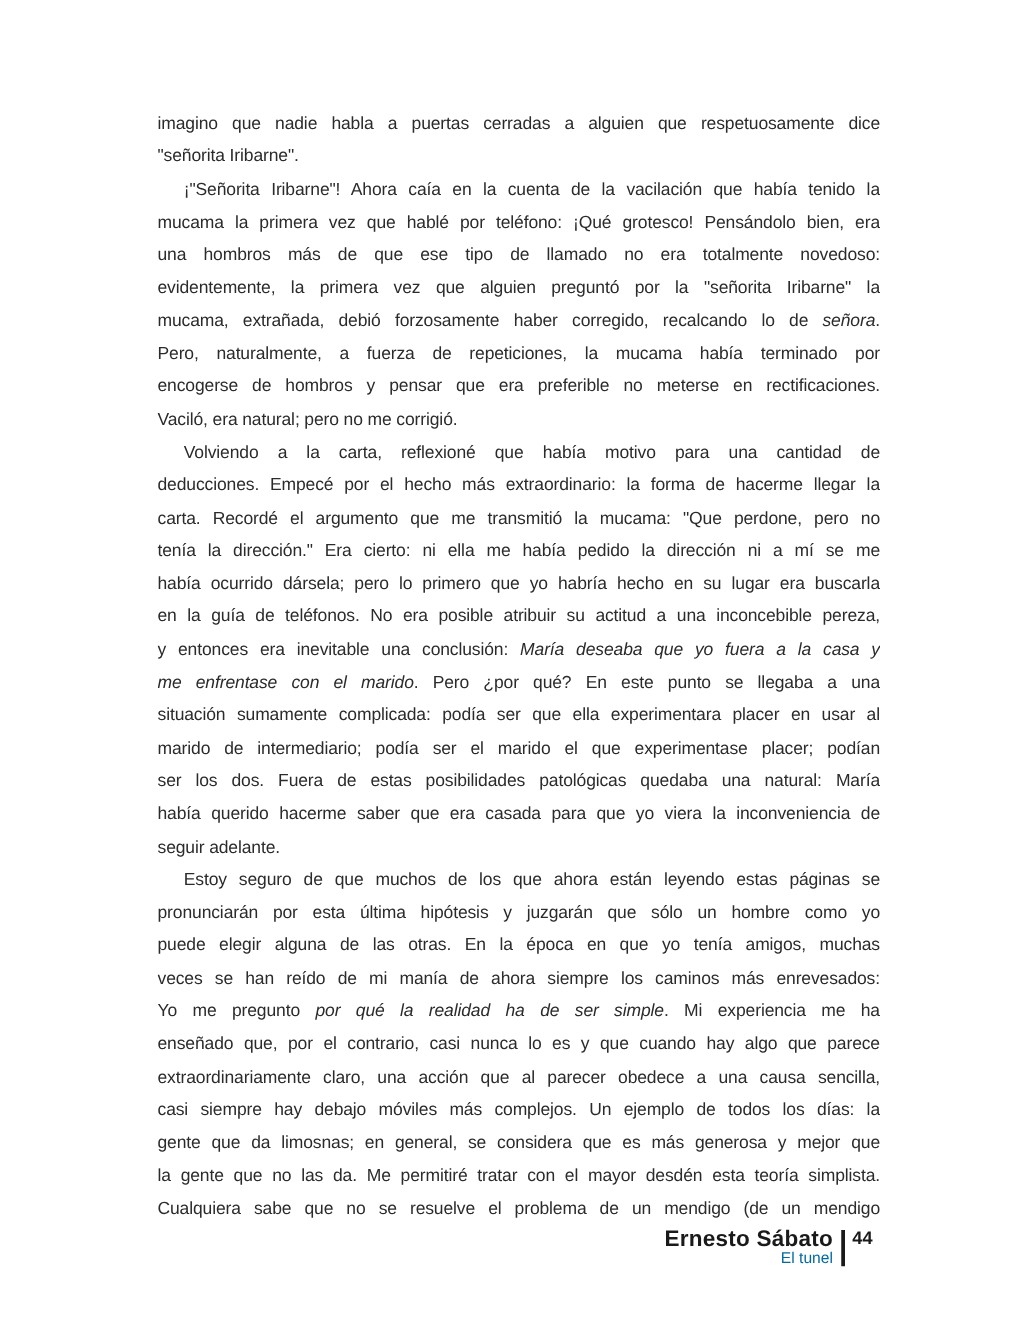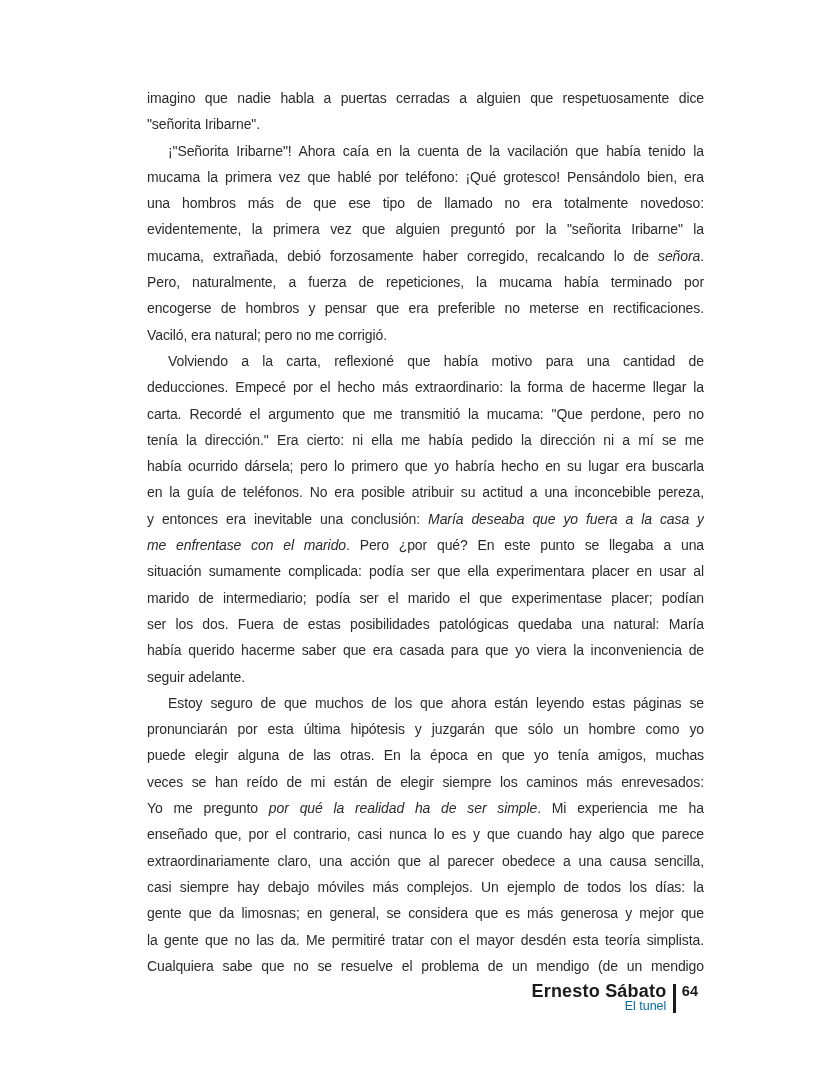--- a/index.html
+++ b/index.html
@@ -17,21 +17,21 @@
   }
   .page-text {
     position: absolute;
     left: 126px;
     top: 85px;
     width: 578px;
     font-size: 14px;
     color: #2b2b2b;
     letter-spacing: -0.1px;
   }
-  .paragraph { display: block; margin-left: 21px; }
+  .paragraph { display: block; }
   .line {
     height: 26.3px;
     line-height: 26.3px;
     overflow: hidden;
     text-align: justify;
     text-align-last: justify;
   }
   .line.no-justify-last { text-align-last: left; }
   .line.indent { text-indent: 21px; }
   .italic { font-style: italic; }
@@ -105,33 +105,33 @@
         <div class="line"><span>situación sumamente complicada: podía ser que ella experimentara placer en usar al</span></div>
         <div class="line"><span>marido de intermediario; podía ser el marido el que experimentase placer; podían</span></div>
         <div class="line"><span>ser los dos. Fuera de estas posibilidades patológicas quedaba una natural: María</span></div>
         <div class="line"><span>había querido hacerme saber que era casada para que yo viera la inconveniencia de</span></div>
         <div class="line no-justify-last"><span>seguir adelante.</span></div>
       </div>
       <div class="paragraph">
         <div class="line indent"><span>Estoy seguro de que muchos de los que ahora están leyendo estas páginas se</span></div>
         <div class="line"><span>pronunciarán por esta última hipótesis y juzgarán que sólo un hombre como yo</span></div>
         <div class="line"><span>puede elegir alguna de las otras. En la época en que yo tenía amigos, muchas</span></div>
-        <div class="line"><span>veces se han reído de mi están de elegir siempre los caminos más enrevesados:</span></div>
+        <div class="line"><span>veces se han reído de mi manía de ahora siempre los caminos más enrevesados:</span></div>
         <div class="line"><span>Yo me pregunto </span><span class="italic">por qué la realidad ha de ser simple</span><span>. Mi experiencia me ha</span></div>
         <div class="line"><span>enseñado que, por el contrario, casi nunca lo es y que cuando hay algo que parece</span></div>
         <div class="line"><span>extraordinariamente claro, una acción que al parecer obedece a una causa sencilla,</span></div>
         <div class="line"><span>casi siempre hay debajo móviles más complejos. Un ejemplo de todos los días: la</span></div>
         <div class="line"><span>gente que da limosnas; en general, se considera que es más generosa y mejor que</span></div>
         <div class="line"><span>la gente que no las da. Me permitiré tratar con el mayor desdén esta teoría simplista.</span></div>
         <div class="line"><span>Cualquiera sabe que no se resuelve el problema de un mendigo (de un mendigo</span></div>
       </div>
     </div>
 
   <div class="footer">
     <div class="footer-left">
       <div class="footer-author">Ernesto Sábato</div>
       <div class="footer-title">El tunel</div>
     </div>
     <div class="footer-bar"></div>
-    <div class="footer-pagenum">64</div>
+    <div class="footer-pagenum">44</div>
   </div>
 
 </div>
 
 </body></html>

